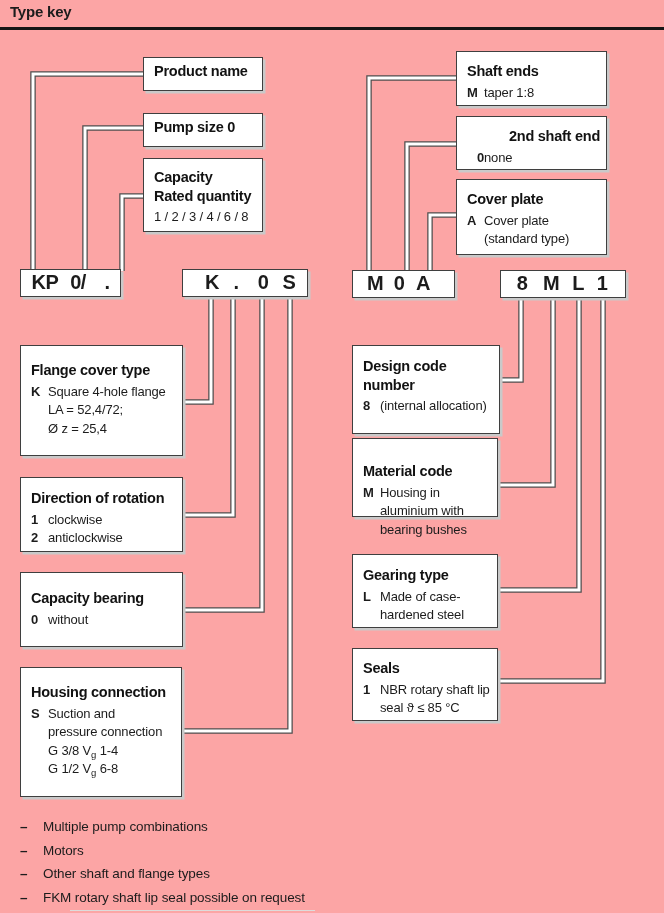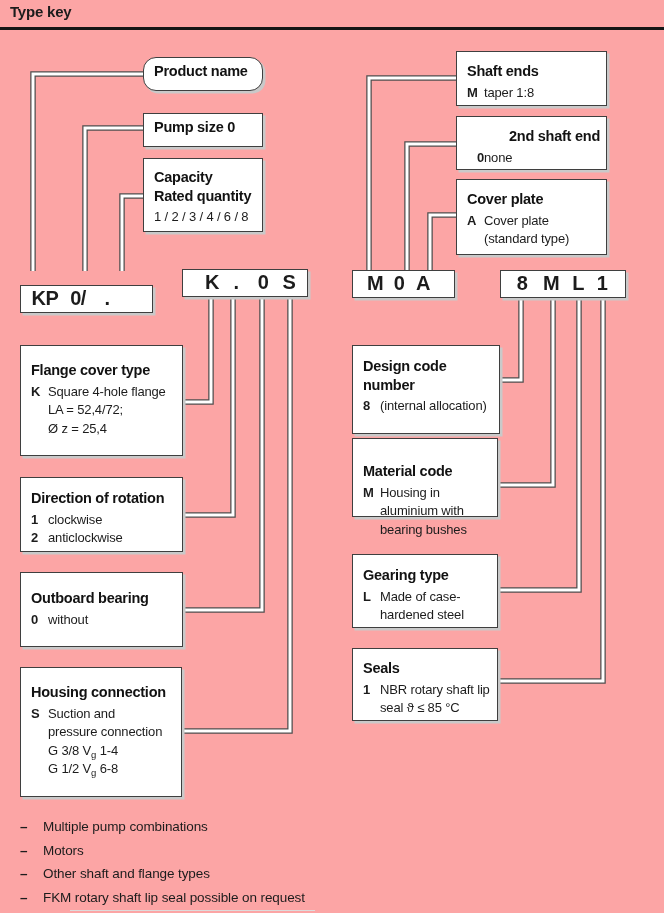--- a/index.html
+++ b/index.html
@@ -61,21 +61,21 @@
         <path d="M233 295 V515 H184"></path>
         <path d="M262 295 V610 H184"></path>
         <path d="M290 295 V731 H184"></path>
       <path d="M521 296 V380 H499"></path>
         <path d="M553 296 V485 H499"></path>
         <path d="M579 296 V590 H499"></path>
         <path d="M603 296 V681 H499"></path>
     </g>
   </svg>
 
-  <div class="box vcenter" style="left:143px;top:57px;width:120px;height:34px;border-radius:13px;">
+  <div class="box vcenter" style="left:143px;top:57px;width:120px;height:34px;">
     <div class="bh">Product name</div>
   </div>
   <div class="box vcenter" style="left:143px;top:113px;width:120px;height:34px;">
     <div class="bh">Pump size 0</div>
   </div>
   <div class="box" style="left:143px;top:158px;width:120px;height:74px;padding-top:9px;">
     <div class="bh">Capacity</div>
     <div class="bh">Rated quantity</div>
     <div class="bl">
         <span class="t">1 / 2 / 3 / 4 / 6 / 8</span>
@@ -101,21 +101,21 @@
     <div class="bl">
         <span class="c">A</span>
         <span class="t">Cover plate</span>
       </div>
     <div class="bl">
         <span class="c"></span>
         <span class="t">(standard type)</span>
       </div>
   </div>
 
-  <div class="codebox" style="left:20px;top:269px;width:133px;height:28px;margin-top:16px;">
+  <div class="codebox" style="left:20px;top:269px;width:101px;height:28px;">
     <span style="left:24px">KP</span>
     <span style="left:57px">0/</span>
     <span style="left:86px">.</span>
   </div>
   <div class="codebox" style="left:182px;top:269px;width:126px;height:28px;">
     <span style="left:29px">K</span>
     <span style="left:53px">.</span>
     <span style="left:80px">0</span>
     <span style="left:106px">S</span>
   </div>
@@ -151,21 +151,21 @@
     <div class="bl">
         <span class="c">1</span>
         <span class="t">clockwise</span>
       </div>
     <div class="bl">
         <span class="c">2</span>
         <span class="t">anticlockwise</span>
       </div>
   </div>
   <div class="box" style="left:20px;top:572px;width:163px;height:75px;padding-top:16px;">
-    <div class="bh">Outboard bearing</div>
+    <div class="bh">Capacity bearing</div>
     <div class="bl">
         <span class="c">0</span>
         <span class="t">without</span>
       </div>
   </div>
   <div class="box" style="left:20px;top:667px;width:162px;height:130px;padding-top:15px;">
     <div class="bh">Housing connection</div>
     <div class="bl">
         <span class="c">S</span>
         <span class="t">Suction and</span>

